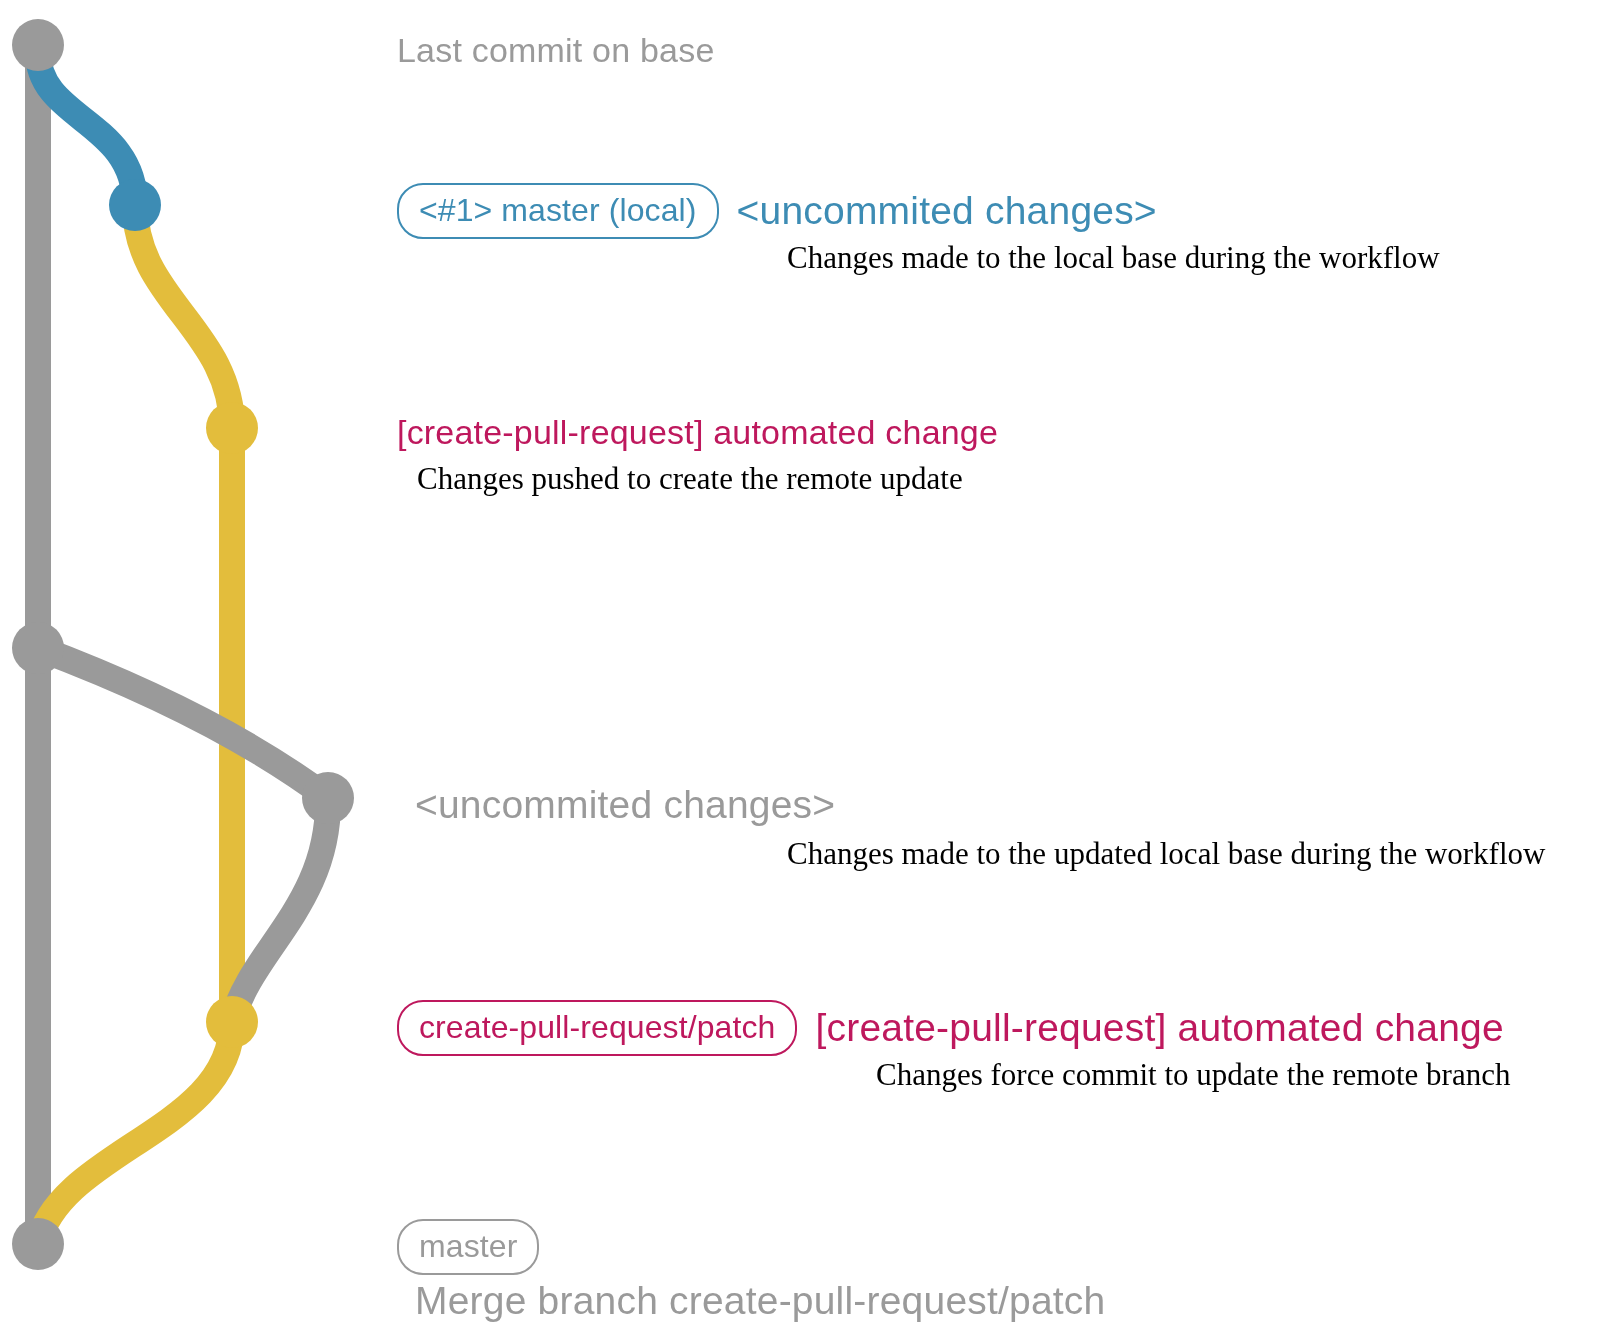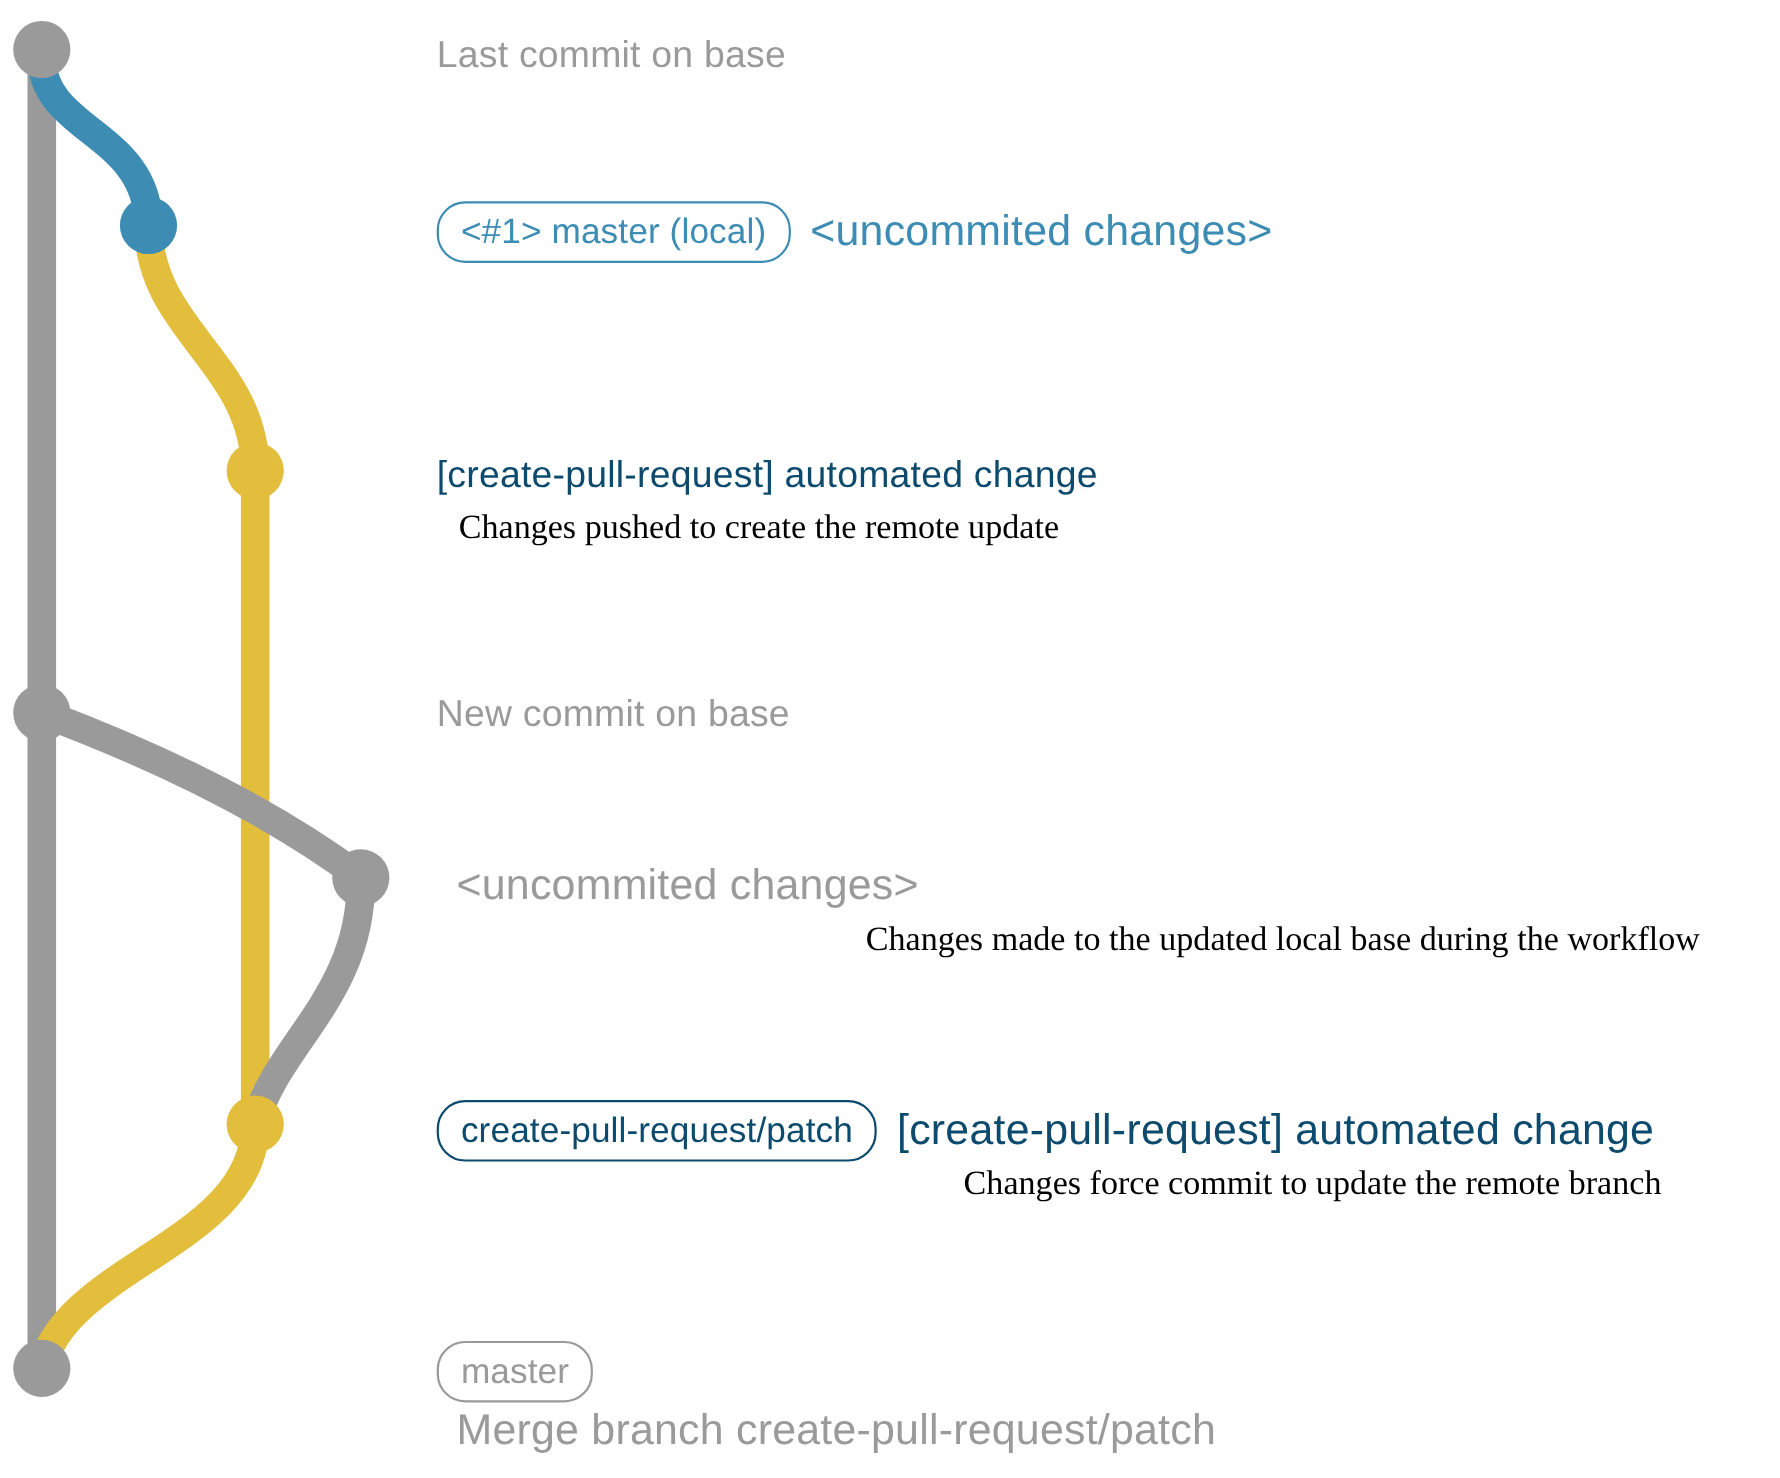--- a/index.html
+++ b/index.html
@@ -75,21 +75,21 @@
     position: absolute;
     font-family: "Liberation Serif", serif;
     font-size: 31px;
     line-height: 36px;
     color: #000000;
     white-space: nowrap;
   }
 
   .c-gray   { color: #9a9a9a; }
   .c-blue   { color: #3d8cb4; }
-  .c-yellow { color: #0c4a6e; }
+  .c-yellow { color: #be185d; }
 </style>
 </head>
 <body>
 
 <svg id="graph-canvas" viewBox="0 0 1618 1344" xmlns="http://www.w3.org/2000/svg">
 
   <g fill="none" stroke-linecap="round" stroke-linejoin="round" stroke-width="26">
 
     <path stroke="#9a9a9a" d="M 38 45 L 38 1244"></path>
 
@@ -120,29 +120,27 @@
 <div class="labels-layer">
 
   <div class="row" style="left:397px; top:30px;">
     <span class="plain-title c-gray">Last commit on base</span>
   </div>
 
   <div class="row" style="left:397px; top:183px;">
     <span class="ref-pill c-blue">&lt;#1&gt; master (local)</span>
     <span class="subject c-blue">&lt;uncommited changes&gt;</span>
   </div>
+  <div class="note" style="left:787px; top:240px;">Changes made to the local base during the workflow</div>
 
   <div class="row" style="left:397px; top:412px;">
     <span class="plain-title c-yellow">[create-pull-request] automated change</span>
   </div>
   <div class="note" style="left:417px; top:461px;">Changes pushed to create the remote update</div>
 
-  <div class="row" style="left:397px; top:629px;">
-    <span class="plain-title c-gray">New commit on base</span>
-  </div>
 
   <div class="row" style="left:397px; top:779px;">
     <span class="subject c-gray">&lt;uncommited changes&gt;</span>
   </div>
   <div class="note" style="left:787px; top:836px;">Changes made to the updated local base during the workflow</div>
 
   <div class="row" style="left:397px; top:1000px;">
     <span class="ref-pill c-yellow">create-pull-request/patch</span>
     <span class="subject c-yellow">[create-pull-request] automated change</span>
   </div>

